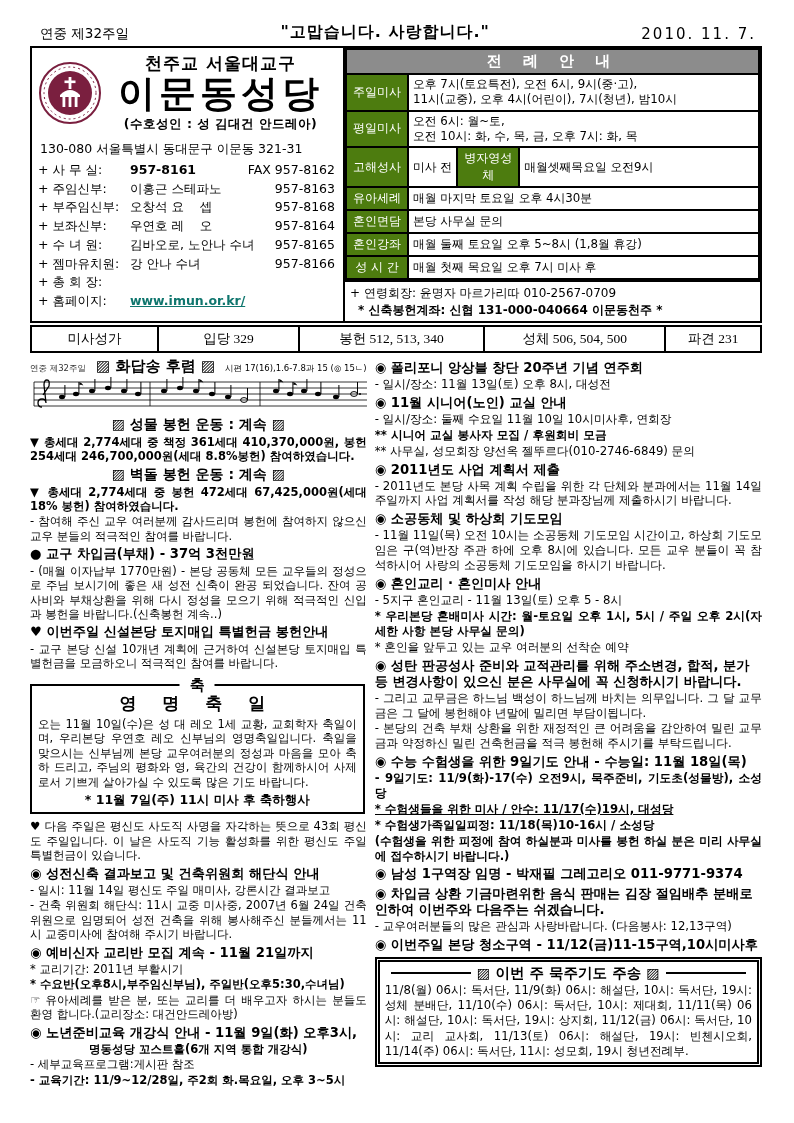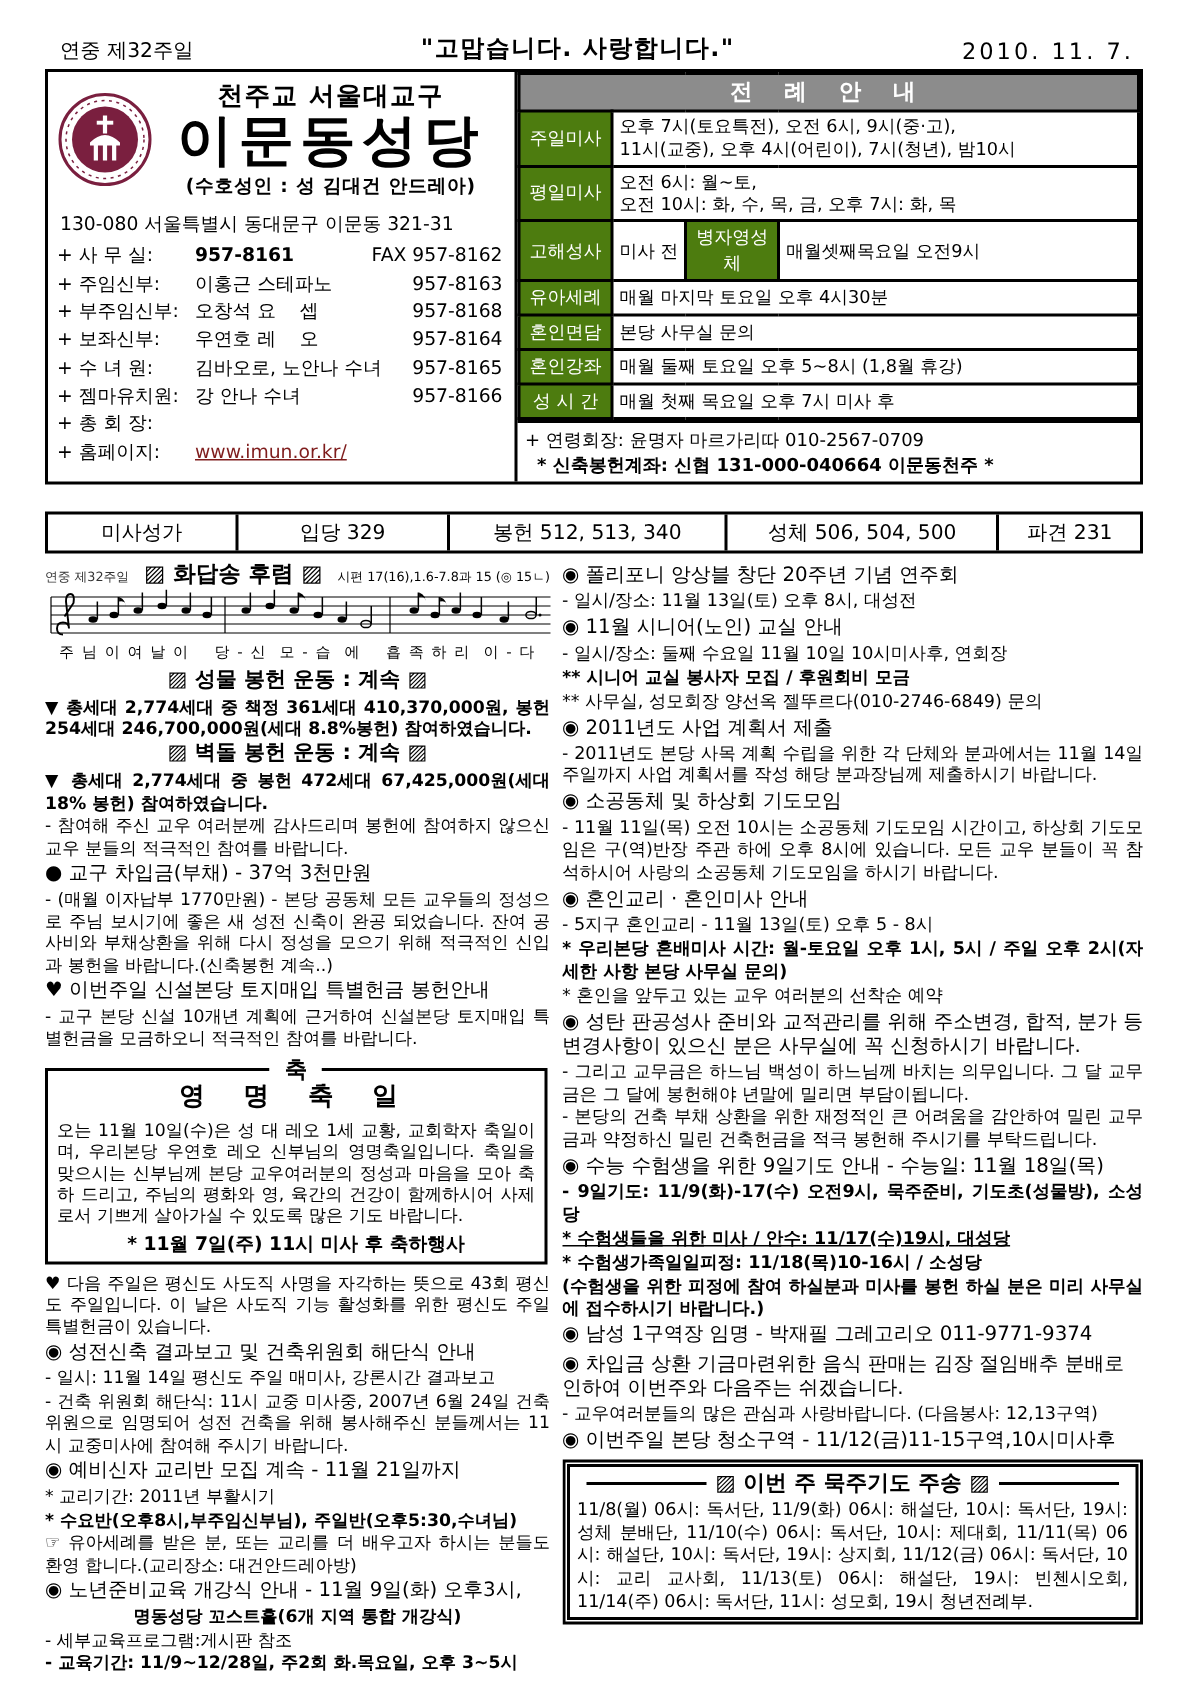--- a/index.html
+++ b/index.html
@@ -26,54 +26,54 @@
   .logo { width: 64px; height: 64px; flex: 0 0 64px; margin: 2px 2px 0 0; }
   .parish-titles { flex:1; text-align:center; }
   .diocese { font-size: 17px; font-weight: bold; letter-spacing: 1px; }
   .parish-name { font-size: 37px; font-weight: bold; letter-spacing: 4px; line-height: 1.05; }
   .patron { font-size: 12.5px; font-weight: bold; margin-top: 2px; letter-spacing: 0.5px; }
   .address { font-size: 12.5px; margin: 8px 0 3px 2px; }
   .contact-row { display:flex; font-size: 12.5px; line-height: 1.5; white-space: pre; }
   .c-label { width: 92px; flex: 0 0 auto; }
   .c-val { flex: 1; }
   .c-val.b { font-weight: bold; }
-  .c-val.link { color: #7f1d1d; text-decoration: underline; }
+  .c-val.link { color: #0f766e; text-decoration: underline; font-weight: bold; }
   .c-extra { flex: 0 0 auto; padding-right: 2px; }
 
   
   table.liturgy { width: 100%; border-collapse: collapse; }
   table.liturgy th, table.liturgy td { border: 2px solid #000; }
   table.liturgy th {
     background: #8c8c8c; color: #fff; font-size: 15px; font-weight: bold;
     letter-spacing: 8px; text-align: center; padding: 2px 0;
   }
   td.lab { background: #4d7c0f; color: #fff; text-align: center; font-size: 12px; padding: 2px 2px; width: 62px; }
   td.val { font-size: 11.8px; padding: 2px 4px; white-space: pre-line; line-height: 1.3; }
   td.val.v1 { width: 36px; white-space: nowrap; }
   .liturgy-notes { border-top: 2px solid #000; padding: 3px 5px 2px 5px; font-size: 12px; line-height: 1.4; flex: 1; }
   .liturgy-notes .n2 { font-weight: bold; padding-left: 8px; }
 
   
-  .hymn-row { display: flex; border: 2.5px solid #000; border-top: none; margin-top: 18px; border-top: 2.5px solid #000; }
+  .hymn-row { display: flex; border: 2.5px solid #000; border-top: none; margin-top: 2px; border-top: 2.5px solid #000; font-family: Liberation Serif, serif; }
   .hymn-cell { border-right: 2px solid #000; text-align: center; font-size: 13.5px; padding: 3px 2px; }
   .hymn-cell:last-child { border-right: none; }
   .hymn-cell:nth-child(1) { flex: 1.35; }
   .hymn-cell:nth-child(2) { flex: 1.5; }
   .hymn-cell:nth-child(3) { flex: 2.0; }
   .hymn-cell:nth-child(4) { flex: 1.95; }
   .hymn-cell:nth-child(5) { flex: 1.0; }
 
   
   .columns { display: flex; gap: 8px; margin-top: 4px; height: 778px; overflow: hidden; }
   .col { overflow: hidden; }
   .col.left { width: 46.5%; font-size: 11.5px; line-height: 1.26; }
   .col.right { width: 53.5%; font-size: 11.7px; line-height: 1.27; }
 
   .sec-center { text-align: center; font-weight: bold; font-size: 14px; margin: 2px 0 1px; }
-  .h { font-weight: normal; font-size: 13.2px; margin: 3px 0 1px; line-height: 1.22; }
+  .h { font-weight: bold; font-size: 13.2px; margin: 3px 0 1px; line-height: 1.22; }
   .p { margin: 1px 0; text-align: justify; }
   .p.b { font-weight: bold; }
   .p.u { text-decoration: underline; }
   .p.center { text-align: center; font-weight: bold; }
 
   
   .resp-head { display:flex; align-items: baseline; justify-content: space-between; }
   .resp-week { font-size: 8.5px; color: #333; flex: 0 0 auto; }
   .resp-title { font-size: 15px; font-weight: bold; flex: 0 0 auto; }
   .resp-ref { font-size: 8.5px; flex: 0 0 auto; }
@@ -258,21 +258,20 @@
             <ellipse cx="286" cy="17" rx="3" ry="2.2"></ellipse>
               <rect x="288.4" y="5" width="1" height="12"></rect>
             <ellipse cx="304" cy="20" rx="3" ry="2.2"></ellipse>
               <rect x="306.4" y="8" width="1" height="12"></rect>
             <ellipse cx="322" cy="17" rx="3.4" ry="2.4" fill="none" stroke="#000" stroke-width="1"></ellipse>
               <rect x="325" y="5" width="1" height="12"></rect>
               <circle cx="328" cy="17" r="1"></circle>
           </g>
         </svg>
       </div>
-      <div class="lyrics">주 님 이 여 날 이    당 - 신  모 - 습  에    흡 족 하 리  이 - 다</div>
 
       <div>
           <div class="sec-center">▨ 성물 봉헌 운동 : 계속 ▨</div>
           <div class="p b">▼ 총세대 2,774세대 중 책정 361세대 410,370,000원, 봉헌 254세대 246,700,000원(세대 8.8%봉헌) 참여하였습니다.</div>
           <div class="sec-center">▨ 벽돌 봉헌 운동 : 계속 ▨</div>
           <div class="p b">▼ 총세대 2,774세대 중 봉헌 472세대 67,425,000원(세대 18% 봉헌) 참여하였습니다.</div>
           <div class="p">- 참여해 주신 교우 여러분께 감사드리며 봉헌에 참여하지 않으신 교우 분들의 적극적인 참여를 바랍니다.</div>
           <div class="h">● 교구 차입금(부채) - 37억 3천만원</div>
           <div class="p">- (매월 이자납부 1770만원) - 본당 공동체 모든 교우들의 정성으로 주님 보시기에 좋은 새 성전 신축이 완공 되었습니다. 잔여 공사비와 부채상환을 위해 다시 정성을 모으기 위해 적극적인 신입과 봉헌을 바랍니다.(신축봉헌 계속..)</div>
           <div class="h">♥ 이번주일 신설본당 토지매입 특별헌금 봉헌안내</div>

